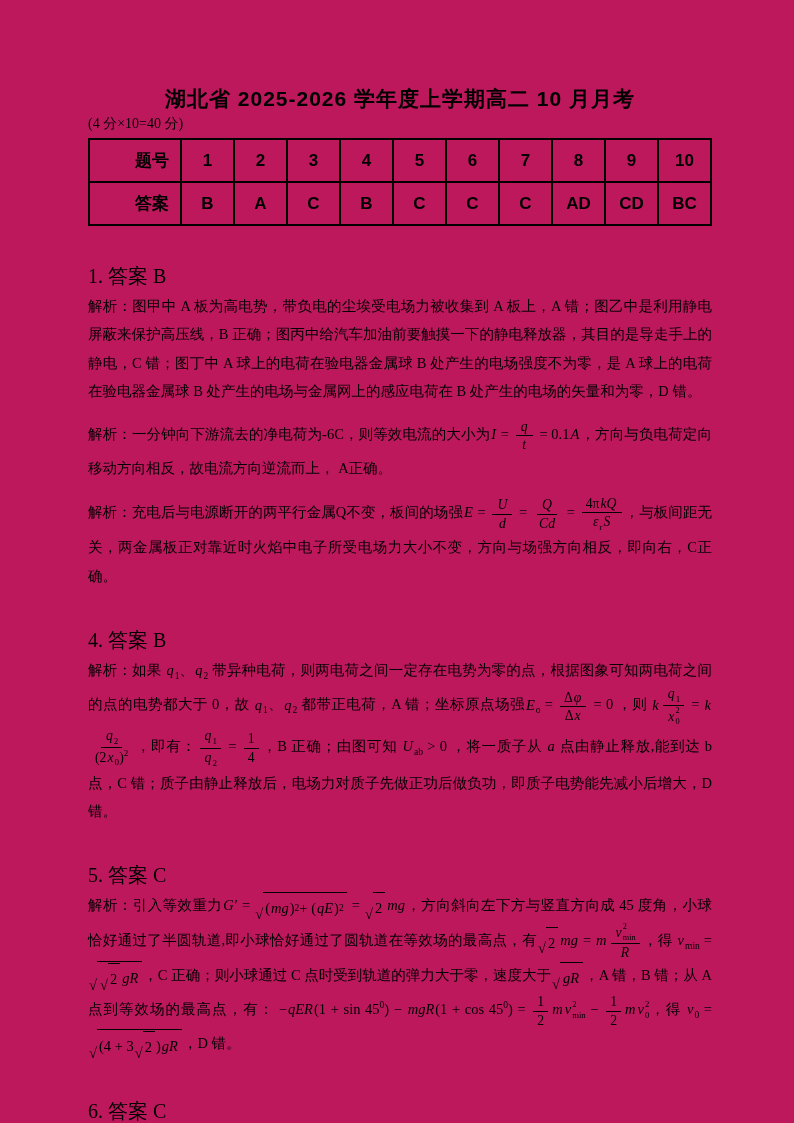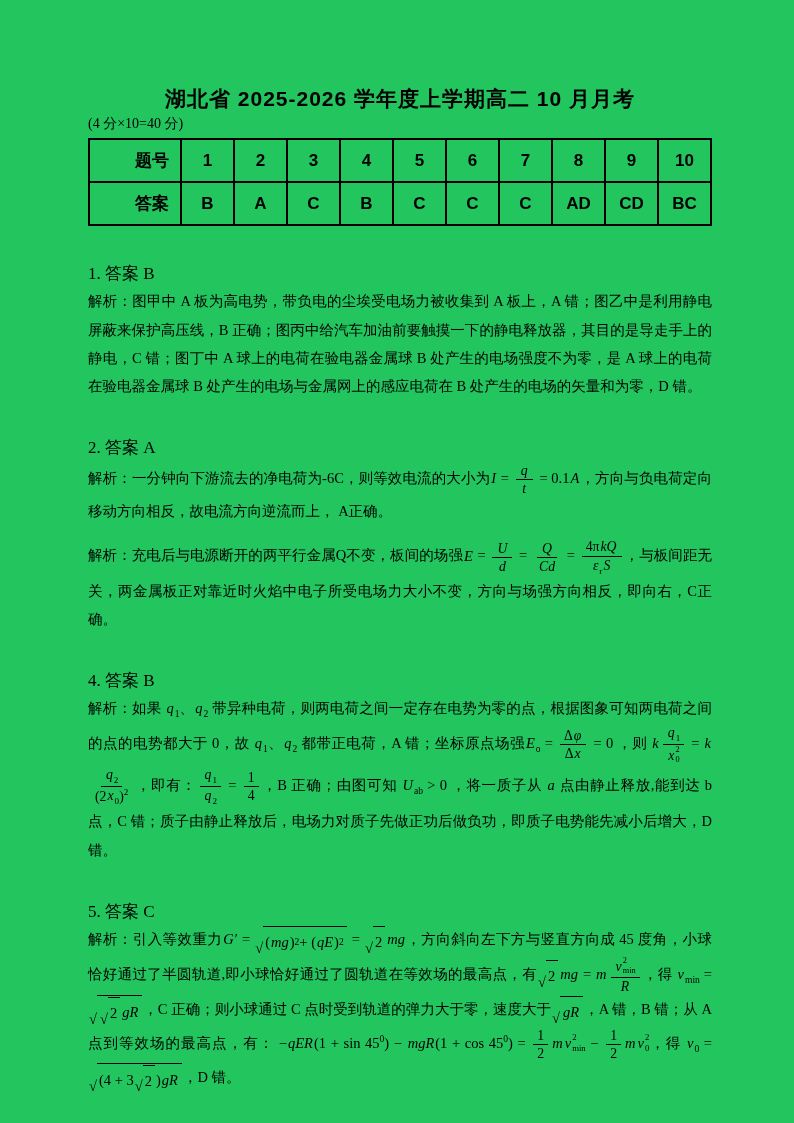--- a/index.html
+++ b/index.html
@@ -1,19 +1,19 @@
 <!DOCTYPE html>
 <html><head>
 <meta charset="utf-8">
 <style>
   html,body{margin:0;padding:0;background:#ffffff;}
   .page{
     position:relative;
     width:794px;height:1123px;
-    background:#22c55e;
+    background:#be185d;
     color:#000;
     font-family:"Liberation Serif", serif;
     overflow:hidden;
   }
   .content{
     position:absolute;
     left:88px;top:86px;
     width:624px;
   }
   .title1{
@@ -50,21 +50,21 @@
     vertical-align:middle;
     font-family:"Liberation Sans", sans-serif;
     font-weight:700;
     font-size:17px;
     padding:0;
   }
   table.ans .lab{width:56px;padding-left:34px;}
   .sections{margin-top:10px;}
   .section{margin-top:13px;}
   .sec-heading{
-    font-size:17px;
+    font-size:20px;
     line-height:1.6;
     margin-top:34px;
   }
   .sec-body{
     font-size:14.5px;
     line-height:1.95;
     text-align:justify;
   }
   
   .mv{font-style:italic;font-family:"Liberation Serif", serif;padding:0 1px;}
@@ -123,21 +123,20 @@
           </tr>
       </tbody>
     </table>
 
     <div class="sections" id="sections">
         <div class="section">
           <div class="sec-heading">1. 答案 B</div>
           <div class="sec-body">解析：图甲中 A 板为高电势，带负电的尘埃受电场力被收集到 A 板上，A 错；图乙中是利用静电屏蔽来保护高压线，B 正确；图丙中给汽车加油前要触摸一下的静电释放器，其目的是导走手上的静电，C 错；图丁中 A 球上的电荷在验电器金属球 B 处产生的电场强度不为零，是 A 球上的电荷在验电器金属球 B 处产生的电场与金属网上的感应电荷在 B 处产生的电场的矢量和为零，D 错。</div>
         </div>
         <div class="section">
-          <div class="sec-heading">2. 答案 A</div>
           <div class="sec-body">解析：一分钟向下游流去的净电荷为-6C，则等效电流的大小为<span class="mv">I</span> = <span class="frac">
               <span class="fn"><span class="mv">q</span></span>
               <span class="fd"><span class="mv">t</span></span>
             </span> = 0.1<span class="mv">A</span>，方向与负电荷定向移动方向相反，故电流方向逆流而上， A正确。</div>
         </div>
         <div class="section">
           <div class="sec-body">解析：充电后与电源断开的两平行金属Q不变，板间的场强<span class="mv">E</span> = <span class="frac">
               <span class="fn"><span class="mv">U</span></span>
               <span class="fd"><span class="mv">d</span></span>
             </span> = <span class="frac">

